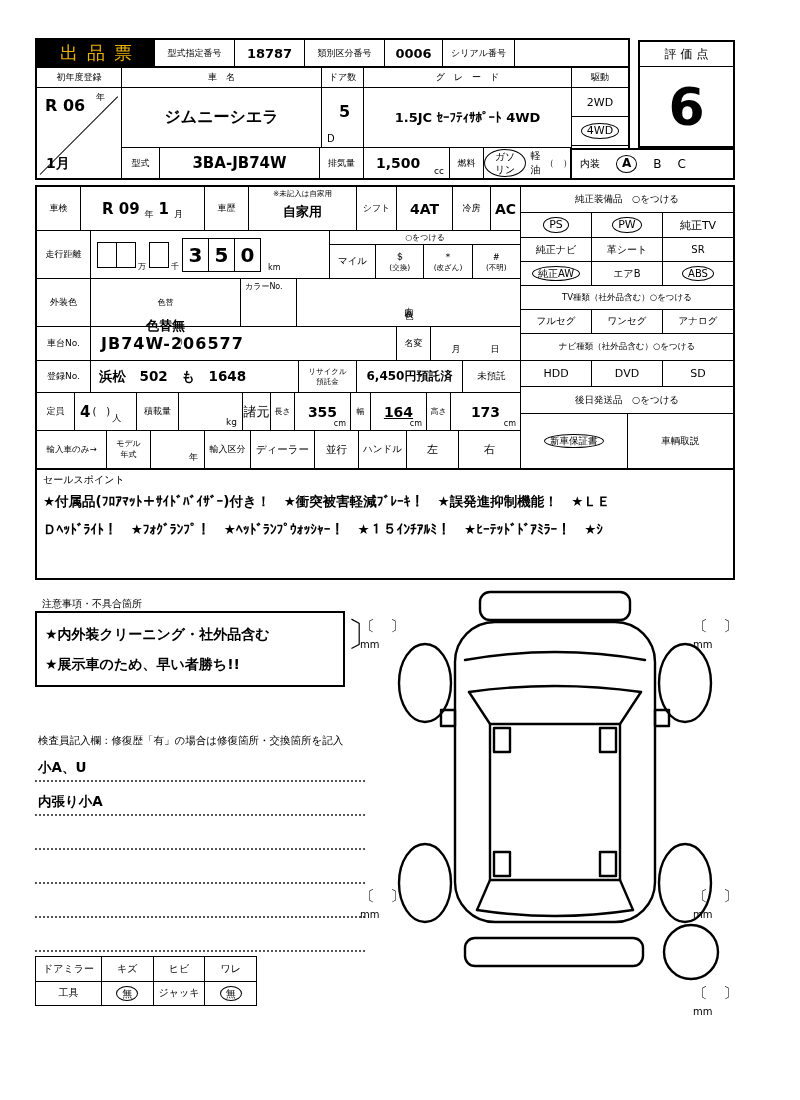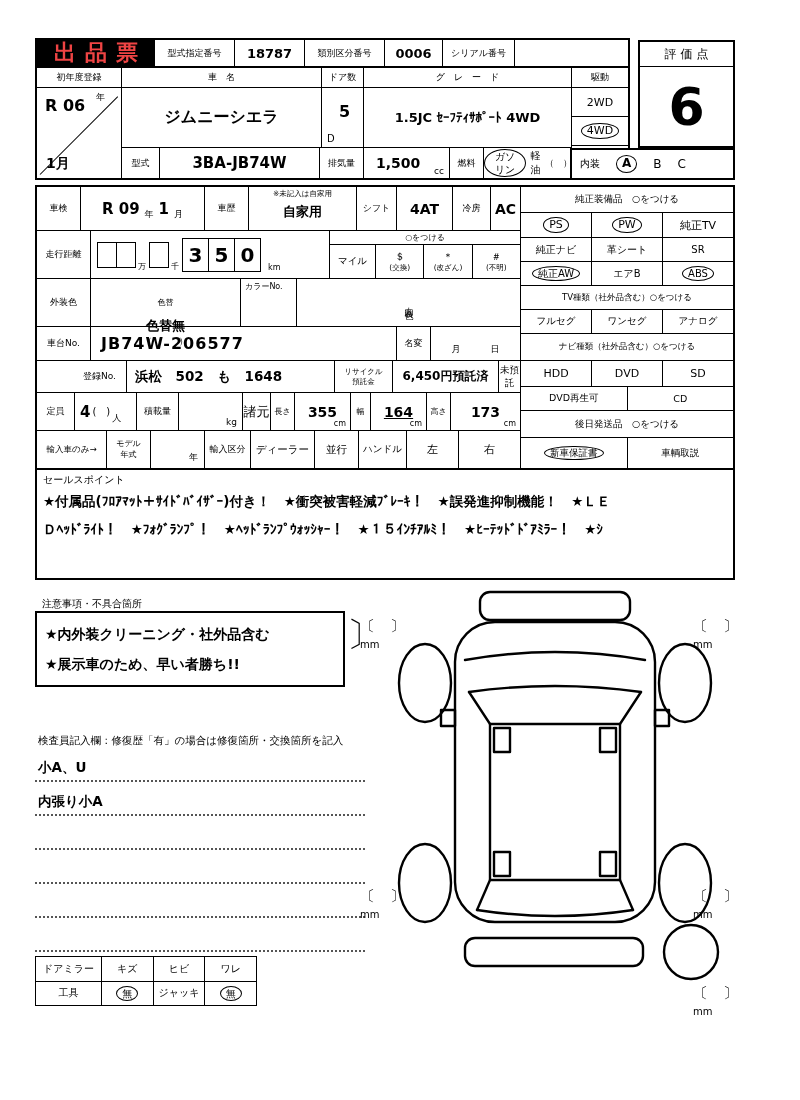--- a/index.html
+++ b/index.html
@@ -29,21 +29,21 @@
   .sline { font-size:13.5px; font-weight:bold; line-height:28px; white-space:nowrap; }
   .bracket { font-size:15px; text-align:center; line-height:1.3; }
   .mm { font-size:10px; text-align:left; margin-top:1px; }
 </style>
 </head>
 <body>
 
 <div class="sheet">
 
   <div class="abs flex" style="left:35px;top:38px;width:595px;height:30px;border:2px solid #000;">
-    <div class="c" style="width:118px;background:#000;color:#ef4444;font-size:22px;font-weight:bold;letter-spacing:9px;padding-left:9px;">出品票</div>
+    <div class="c" style="width:118px;background:#000;color:#eab308;font-size:18px;font-weight:normal;letter-spacing:9px;padding-left:9px;">出品票</div>
     <div class="c lab br" style="width:80px;">型式指定番号</div>
     <div class="c b br" style="width:70px;font-size:13px;">18787</div>
     <div class="c lab br" style="width:80px;">類別区分番号</div>
     <div class="c b br" style="width:58px;font-size:13px;">0006</div>
     <div class="c lab br" style="width:72px;">シリアル番号</div>
     <div style="flex:1;"></div>
   </div>
 
   <div class="abs col" style="left:35px;top:68px;width:595px;height:112px;border:2px solid #000;border-top:none;">
     <div class="flex bb" style="height:20px;">
@@ -182,21 +182,21 @@
         <div class="c lab br" style="width:54px;">車台No.</div>
         <div class="flex br b" style="width:306px;align-items:center;padding-left:10px;font-size:16px;letter-spacing:1px;">JB74W-206577</div>
         <div class="c lab br" style="width:34px;">名変</div>
         <div class="flex" style="flex:1;gap:30px;align-items:flex-end;justify-content:center;padding-bottom:4px;font-size:9px;">
           <span>月</span>
           <span>日</span>
         </div>
       </div>
 
       <div class="flex bb" style="height:32px;">
-        <div class="c lab br" style="width:54px;margin-left:36px;">登録No.</div>
+        <div class="c lab br" style="width:54px;">登録No.</div>
         <div class="flex br b" style="width:208px;align-items:center;padding-left:8px;font-size:13.5px;">浜松　502　も　1648</div>
         <div class="c col br" style="width:58px;font-size:7.5px;line-height:1.25;">
           <span>リサイクル</span>
           <span>預託金</span>
         </div>
         <div class="c b br" style="width:106px;font-size:12px;">6,450円預託済</div>
         <div class="c" style="flex:1;font-size:9.5px;">未預託</div>
       </div>
 
       <div class="flex bb" style="height:38px;">
@@ -275,24 +275,20 @@
       <div class="flex bb eq3" style="height:24px;font-size:9.5px;">
         <div>フルセグ</div>
         <div>ワンセグ</div>
         <div>アナログ</div>
       </div>
       <div class="c bb" style="height:27px;font-size:8.5px;">ナビ種類（社外品含む）○をつける</div>
       <div class="flex bb eq3" style="height:26px;font-size:11px;">
         <div>HDD</div>
         <div>DVD</div>
         <div>SD</div>
-      </div>
-      <div class="flex bb" style="height:24px;font-size:9.5px;">
-        <div class="c br" style="flex:1;">DVD再生可</div>
-        <div class="c" style="flex:1;">CD</div>
       </div>
       <div class="c bb" style="height:27px;font-size:9.5px;">後日発送品　○をつける</div>
       <div class="flex" style="flex:1;font-size:9.5px;">
         <div class="c br" style="flex:1;">
           <span class="circled">新車保証書</span>
         </div>
         <div class="c" style="flex:1;">車輌取説</div>
       </div>
     </div>
   </div>

